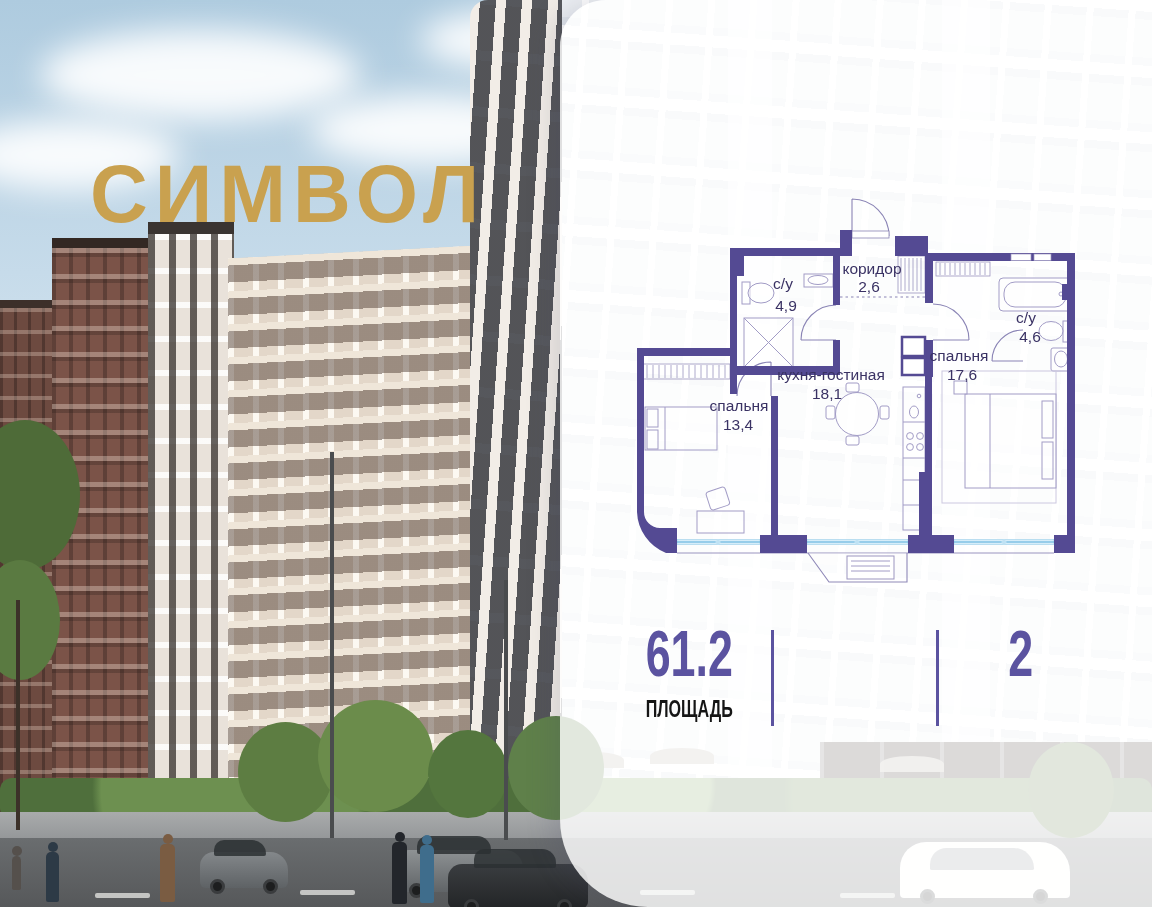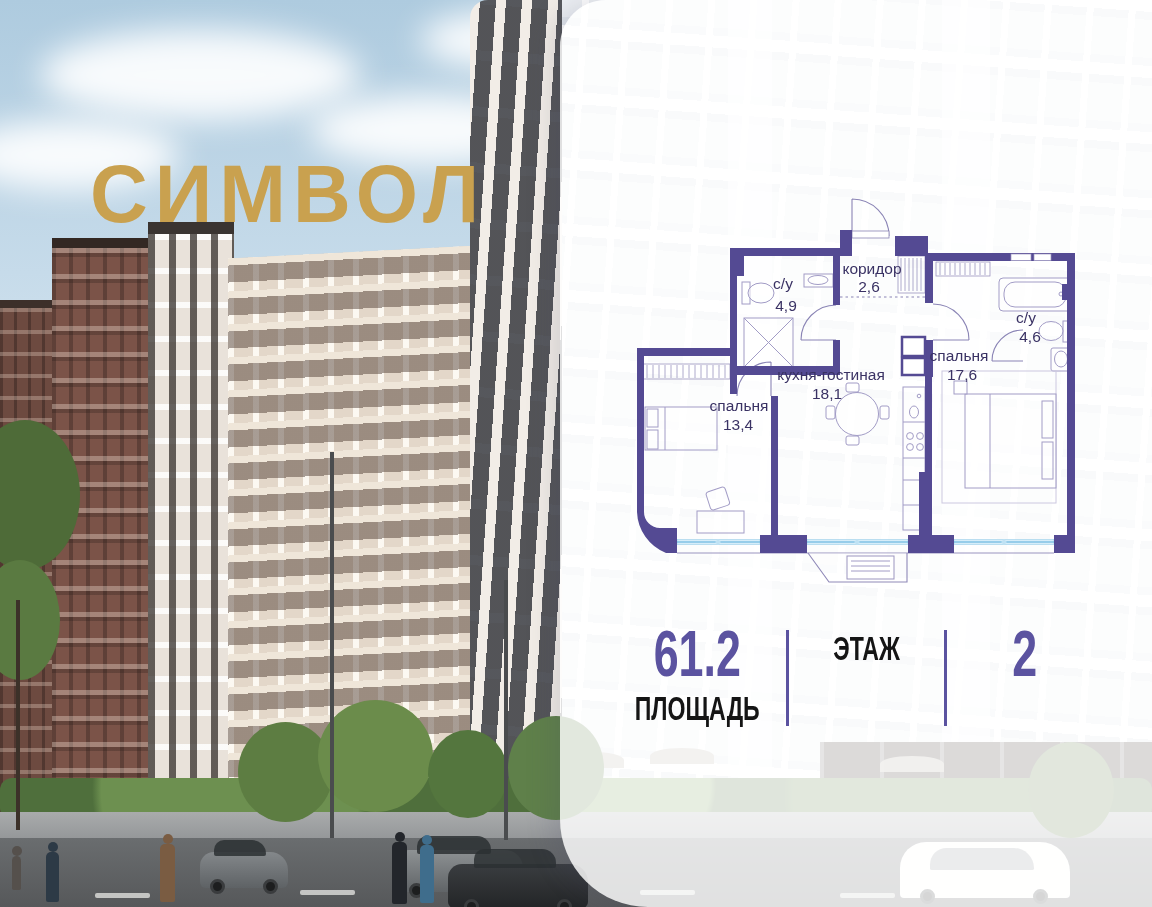--- a/index.html
+++ b/index.html
@@ -69,21 +69,21 @@
          border-radius:46px 0 0 88px;box-shadow:-10px 0 26px rgba(70,70,100,.16);}
 
   
   .logo{left:90px;top:148px;width:400px;color:#C9A14F;font-size:80px;font-weight:bold;
         letter-spacing:7px;transform:scaleY(1.02);}
 
   
   .stats{left:608px;top:624px;width:494px;height:110px;display:flex;align-items:flex-start;}
   .stat{flex:1;text-align:center;}
   .stat .val{color:#5B53A0;font-size:64px;line-height:60px;font-weight:bold;}
-  .stat .lab{color:#151515;font-size:33px;line-height:34px;font-weight:bold;margin-top:8px;}
+  .stat .lab{color:#151515;font-size:23px;line-height:34px;font-weight:bold;margin-top:8px;}
   .cond{display:inline-block;transform:scaleX(.70);transform-origin:50% 50%;white-space:nowrap;}
   .vdiv{width:3px;height:96px;background:#5B53A0;margin-top:6px;}
 
   
   .plan{left:620px;top:190px;}
   .plan text{font-family:"Liberation Sans",sans-serif;fill:#3A3264;font-size:15.5px;}
   .wall{fill:#544A93;}
   .furn{fill:rgba(255,255,255,.55);stroke:#A29CC6;stroke-width:1;}
   .furnl{fill:none;stroke:#A29CC6;stroke-width:1;}
   .door{fill:none;stroke:#8A84B5;stroke-width:1.1;}
@@ -292,21 +292,20 @@
     <text x="410" y="152" text-anchor="middle">4,6</text>
   </svg>
 
   <div class="abs stats">
     <div class="stat">
       <div class="val"><span class="cond">61.2</span></div>
       <div class="lab"><span class="cond">ПЛОЩАДЬ</span></div>
     </div>
     <div class="vdiv"></div>
     <div class="stat">
-      <div class="lab"><span class="cond">ЭТАЖ</span></div>
     </div>
     <div class="vdiv"></div>
     <div class="stat">
       <div class="val"><span class="cond">2</span></div>
     </div>
   </div>
 
 </div>
 
 </body></html>

